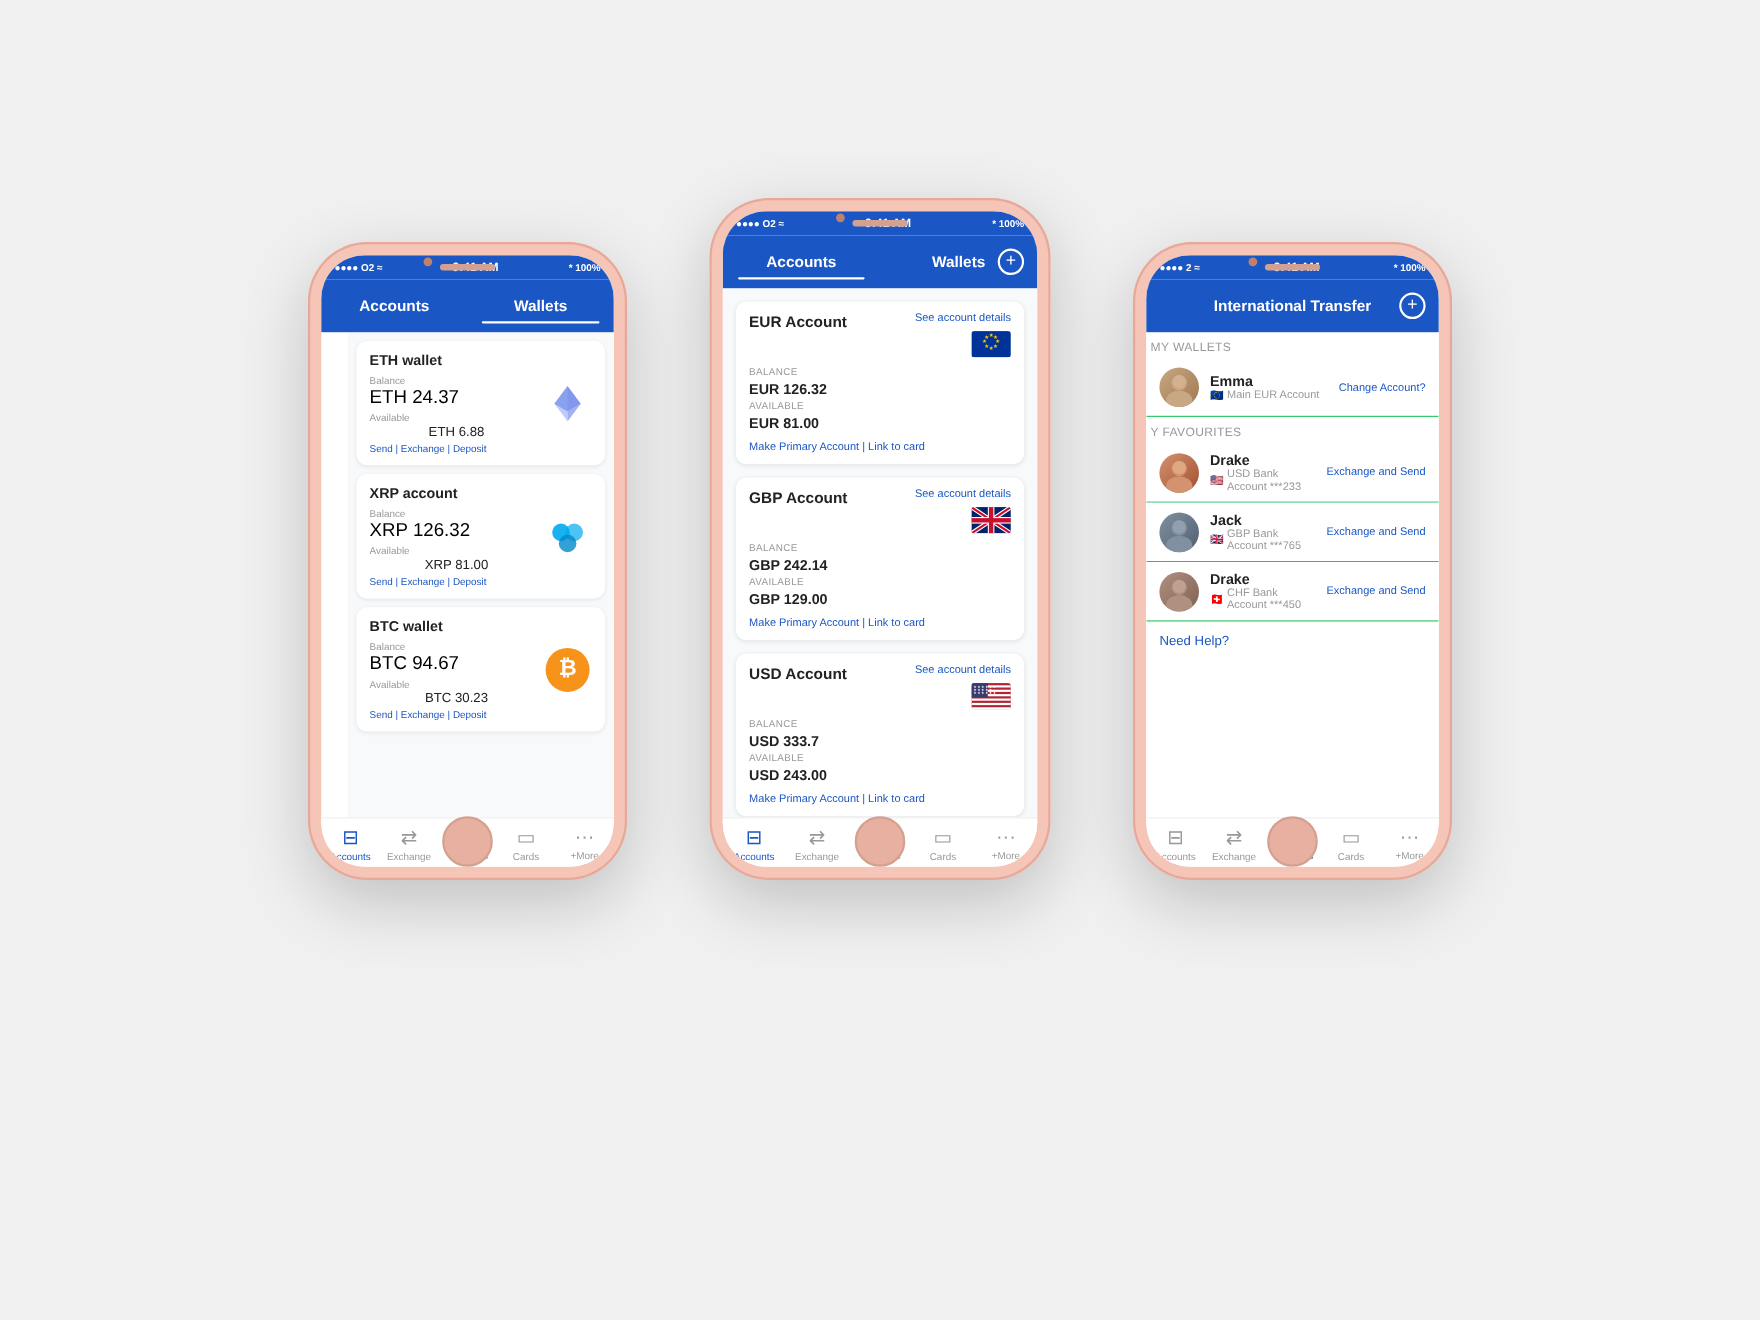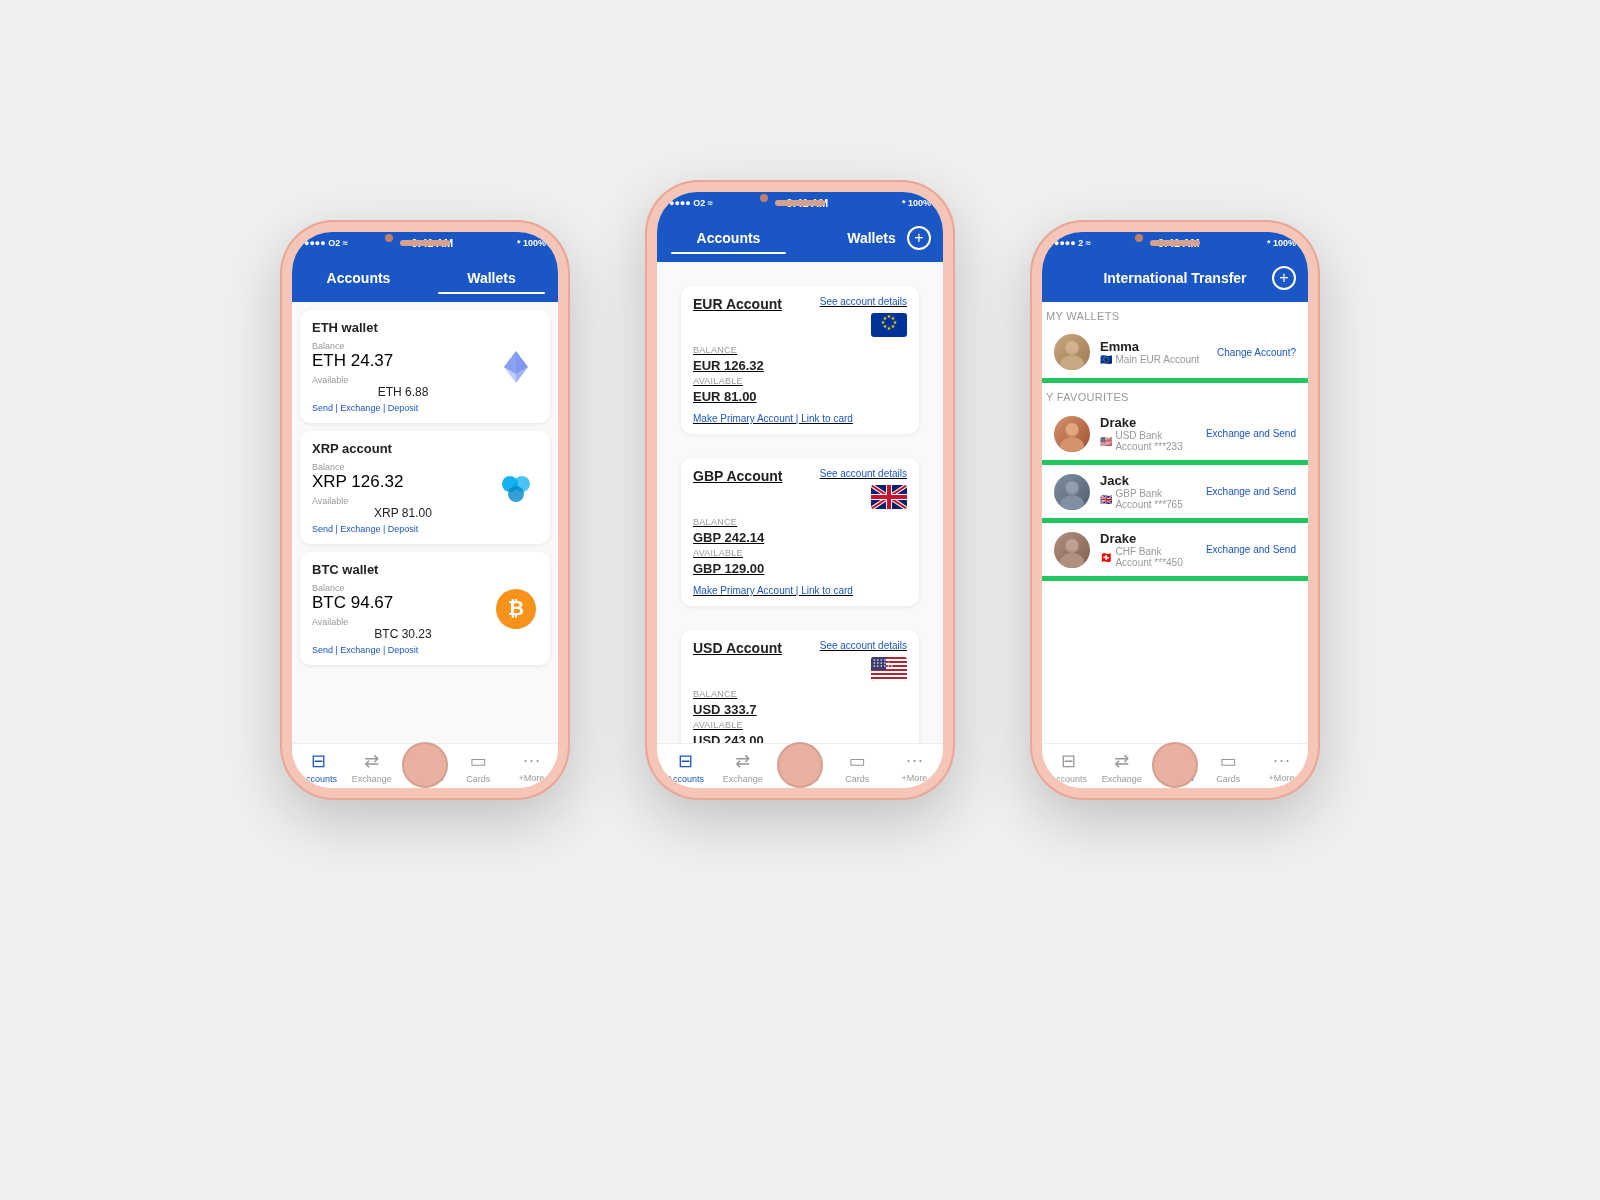--- a/index.html
+++ b/index.html
@@ -186,25 +186,24 @@
     
     .screen-content {
       overflow: hidden;
       flex: 1;
       background: #f8f9fb;
     }
 
     
     .account-card {
       background: white;
-      margin: 24px;
+      margin: 12px;
       border-radius: 10px;
       padding: 10px 12px;
       box-shadow: 0 1px 4px rgba(0,0,0,0.08);
-      text-decoration: underline;
     }
     .account-card-header {
       display: flex;
       justify-content: space-between;
       align-items: flex-start;
       margin-bottom: 8px;
     }
     .account-name {
       font-size: 14px;
       font-weight: 700;
@@ -300,21 +299,21 @@
       color: #999;
       padding: 8px 4px 4px;
       text-transform: uppercase;
       letter-spacing: 0.3px;
     }
     .transfer-user-item {
       display: flex;
       align-items: center;
       padding: 8px 12px;
       background: white;
-      border-bottom: 5px solid #22c55e;
+      border-bottom: 1px solid #22c55e;
       gap: 10px;
     }
     .transfer-avatar {
       width: 36px;
       height: 36px;
       border-radius: 50%;
       overflow: hidden;
       background: #ddd;
       flex-shrink: 0;
     }
@@ -360,21 +359,21 @@
           <span class="battery">* 100%</span>
         </div>
 
         <div class="nav-header">
           <div class="nav-tabs">
             <div class="nav-tab">Accounts</div>
             <div class="nav-tab active">Wallets</div>
           </div>
         </div>
 
-        <div class="screen-content" style="overflow:hidden;">
+        <div class="screen-content" style="overflow:hidden;margin-left:24px;">
 
           <div class="wallet-item">
             <div class="wallet-info">
               <div class="wallet-name">ETH wallet</div>
               <div class="wallet-balance-label">Balance</div>
               <div class="wallet-balance-value">ETH 24.37</div>
               <div class="wallet-available-label">Available</div>
               <div class="wallet-available-value">ETH 6.88</div>
               <div class="wallet-actions">Send | Exchange | Deposit</div>
             </div>
@@ -686,20 +685,21 @@
             <div class="transfer-user-info">
               <div class="transfer-user-name">Drake</div>
               <div class="transfer-user-account">
                 <span>🇨🇭</span>
                 <span>CHF Bank Account ***450</span>
               </div>
             </div>
             <div class="transfer-action">Exchange and Send</div>
           </div>
 
+          <div class="help-text">Need Help?</div>
         </div>
 
         <div class="bottom-nav">
           <div class="bottom-nav-item">
             <span class="bottom-nav-icon">⊟</span>
             <span class="bottom-nav-label">Accounts</span>
           </div>
           <div class="bottom-nav-item">
             <span class="bottom-nav-icon">⇄</span>
             <span class="bottom-nav-label">Exchange</span>

